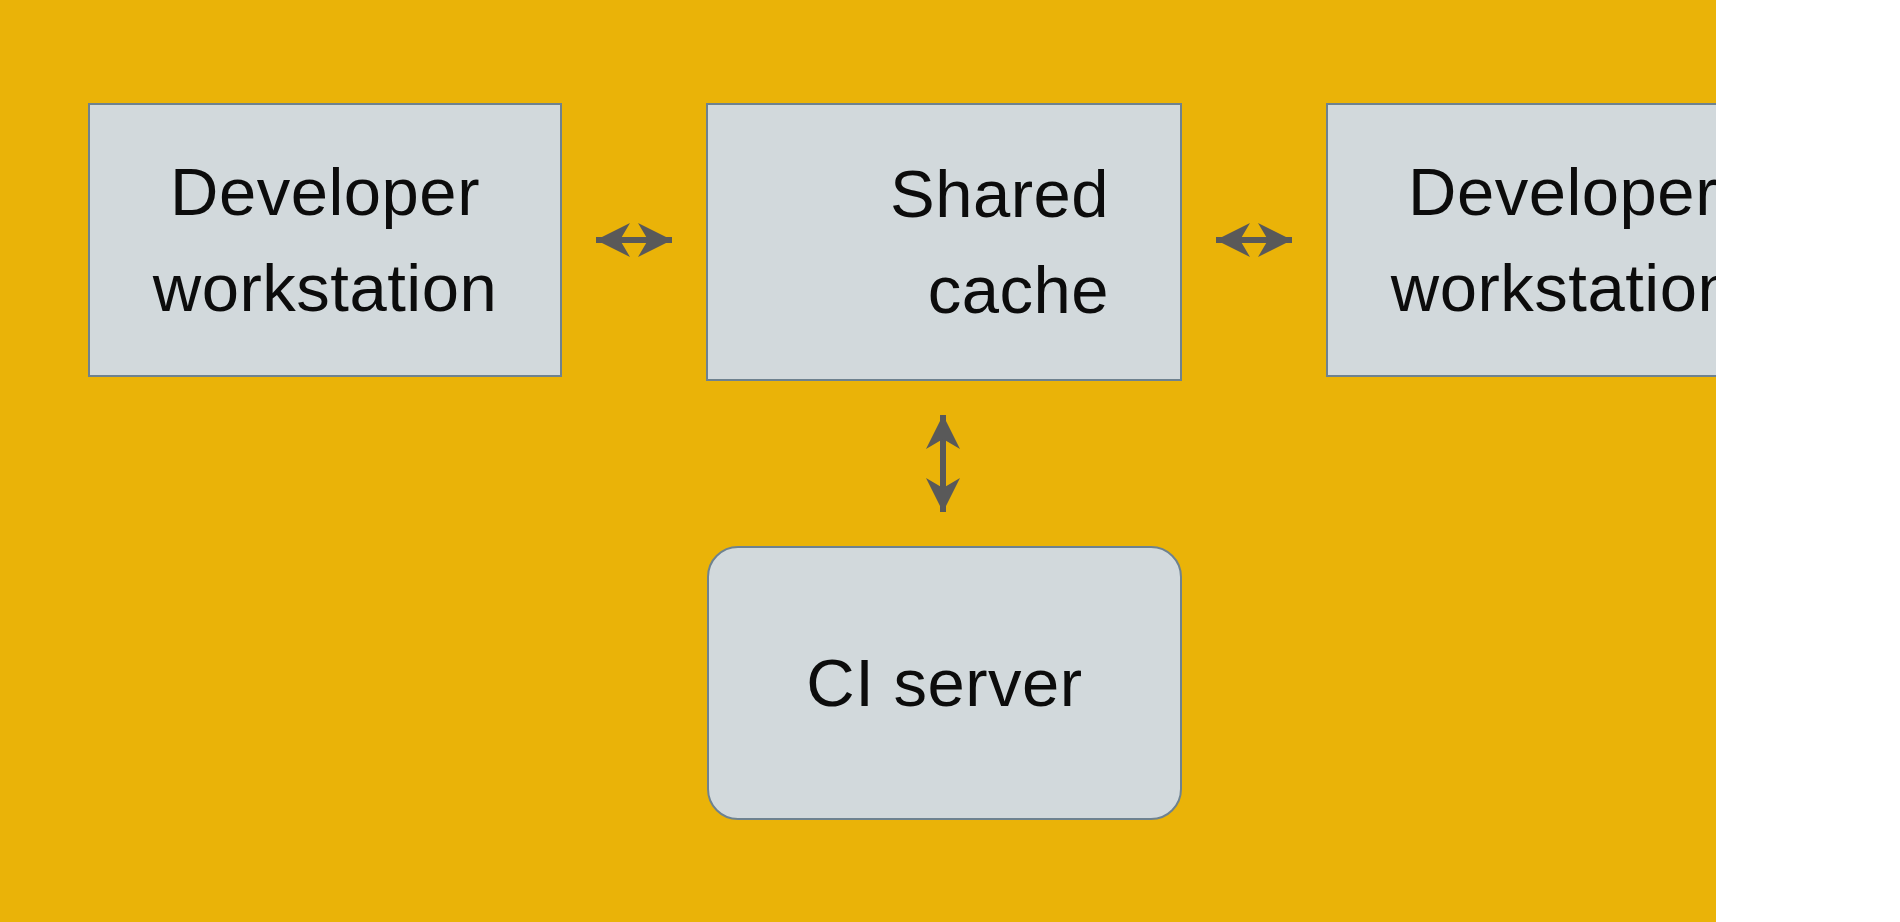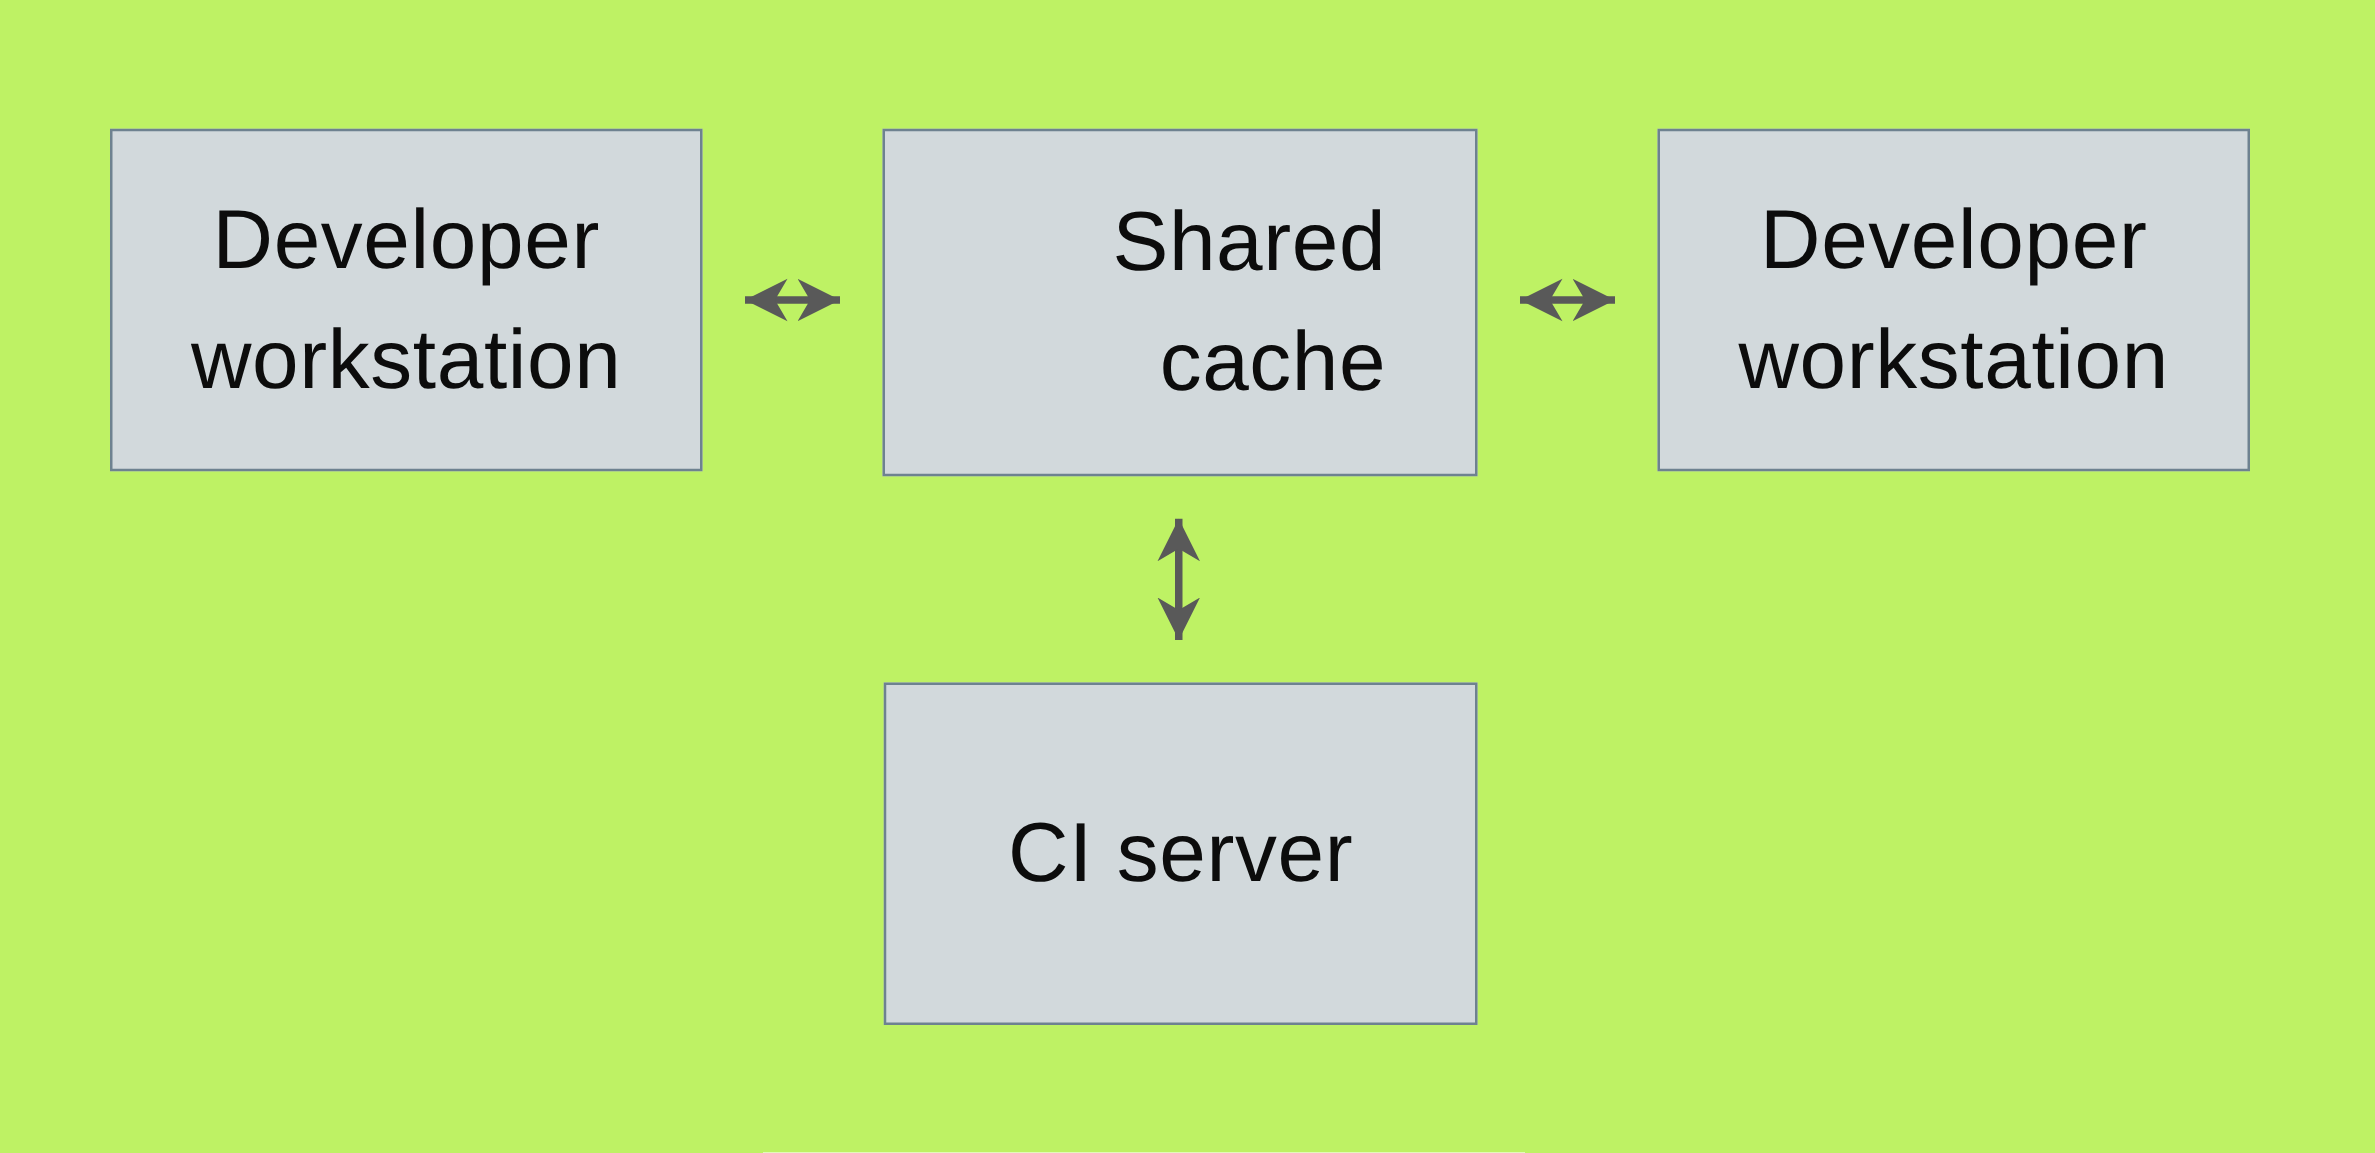--- a/index.html
+++ b/index.html
@@ -3,23 +3,23 @@
 <meta charset="utf-8">
 <style>
   html, body {
     margin: 0;
     padding: 0;
     background: #ffffff;
     font-family: "Liberation Sans", "DejaVu Sans", sans-serif;
   }
   .canvas {
     position: relative;
-    width: 1900px;
+    width: 1716px;
     height: 922px;
-    background: #bef264;
+    background: #eab308;
     overflow: hidden;
   }
   .node {
     position: absolute;
     background: #d2d9dc;
     border: 2px solid #6e8290;
     box-sizing: border-box;
     display: flex;
     align-items: center;
     justify-content: center;
@@ -29,21 +29,21 @@
     color: #0c0c0c;
     font-size: 67px;
     line-height: 1.44;
     font-weight: 400;
     letter-spacing: 0.5px;
   }
   
   .node-dev-left   { left: 88px;  top: 103px; width: 474px; height: 274px; }
   .node-cache      { left: 706px; top: 103px; width: 476px; height: 278px; }
   .node-dev-right  { left: 1326px; top: 103px; width: 474px; height: 274px; }
-  .node-ci         { left: 707px; top: 546px; width: 475px; height: 274px; }
+  .node-ci         { left: 707px; top: 546px; width: 475px; height: 274px; border-radius: 31px; }
   .label-narrow    { max-width: 330px; text-align: right; }   
   .label-wrap      { max-width: 440px; }   
 
   .arrow-svg {
     position: absolute;
     overflow: visible;
     display: block;
   }
   .arrow-h-left  { left: 562px;  top: 218px; }
   .arrow-h-right { left: 1182px; top: 218px; }

